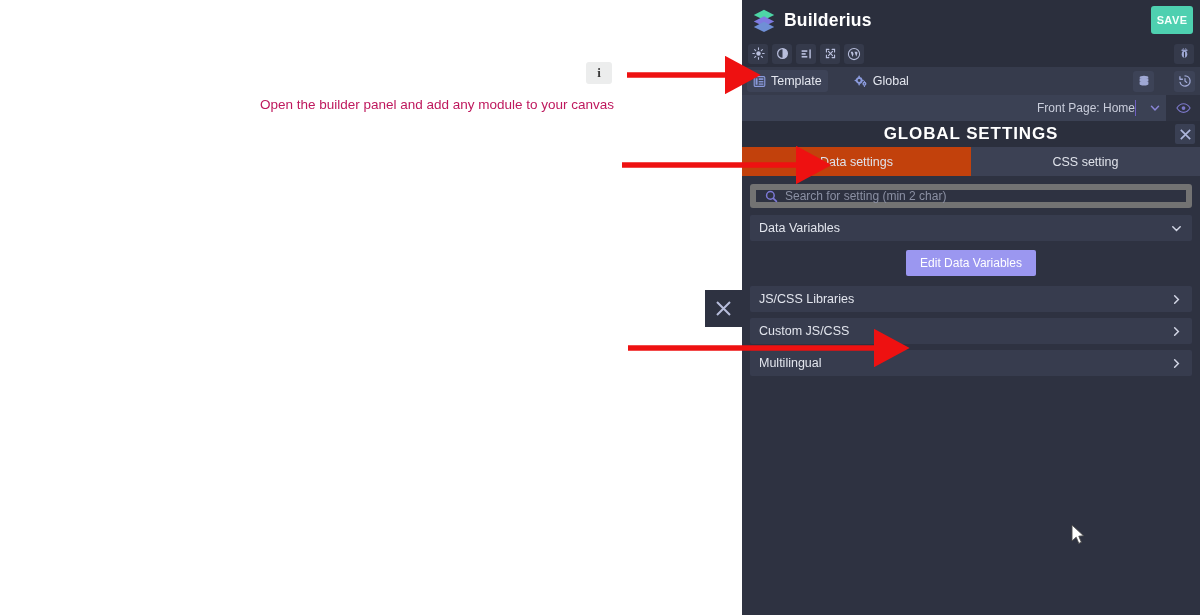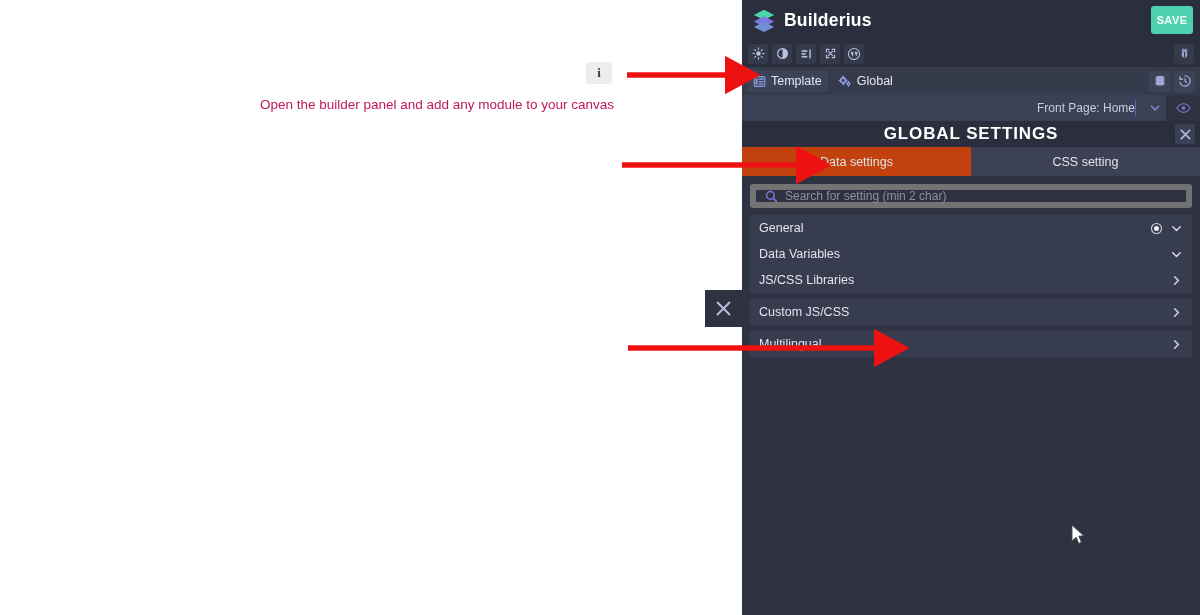--- a/index.html
+++ b/index.html
@@ -90,21 +90,21 @@
   .tool-btn svg { display: block; }
   .toolbar-spacer { flex: 1 1 auto; }
 
   
   .tpl-row {
     position: relative;
     height: 28px;
     background: #363b4c;
     display: flex; align-items: center;
     padding: 0 5px;
-    gap: 4px;
+    gap: 20px;
   }
   .tpl-tab {
     display: flex; align-items: center; gap: 5px;
     height: 22px; padding: 0 6px;
     border-radius: 3px;
     background: #3d4357;
     font-size: 12.5px; color: #e4e7ef;
     cursor: pointer;
   }
   .tpl-tab.plain { background: transparent; }
@@ -438,40 +438,31 @@
             <circle cx="5.8" cy="5.8" r="4.1" fill="none" stroke="#7d79d6" stroke-width="1.6"></circle>
             <path d="M9 9l3.3 3.3" stroke="#7d79d6" stroke-width="1.8" stroke-linecap="round"></path>
           </svg>
         </span>
         <input class="search-input" type="text" placeholder="Search for setting (min 2 char)" style="">
       </div>
     </div>
 
     <div class="sec-list">
 
-      <div class="sec-head">
-        <div class="sec-title">General</div>
-        <div class="sec-adorn">
-          <svg width="13" height="13" viewBox="0 0 14 14">
-            <circle cx="7" cy="7" r="5.4" fill="none" stroke="#cfd3e4" stroke-width="1.2"></circle>
-            <circle cx="7" cy="7" r="2.7" fill="#eef0f7"></circle>
-          </svg>
-          <svg width="13" height="13" viewBox="0 0 14 14">
-            <path d="M3 5.2 L7 9.2 L11 5.2" fill="none" stroke="#d2d6e5" stroke-width="1.6" stroke-linecap="round"></path>
-          </svg>
-        </div>
-      </div>
 
       <div class="sec-head">
         <div class="sec-title">Data Variables</div>
         <div class="sec-adorn">
           <svg width="13" height="13" viewBox="0 0 14 14">
             <path d="M3 5.2 L7 9.2 L11 5.2" fill="none" stroke="#d2d6e5" stroke-width="1.6" stroke-linecap="round"></path>
           </svg>
         </div>
+      </div>
+      <div class="edit-dv-wrap">
+        <button class="edit-dv-btn">Edit Data Variables</button>
       </div>
 
       <div class="sec-head">
         <div class="sec-title">JS/CSS Libraries</div>
         <div class="sec-adorn">
           <svg width="13" height="13" viewBox="0 0 14 14">
             <path d="M5 3 L9 7 L5 11" fill="none" stroke="#d2d6e5" stroke-width="1.6" stroke-linecap="round"></path>
           </svg>
         </div>
       </div>

